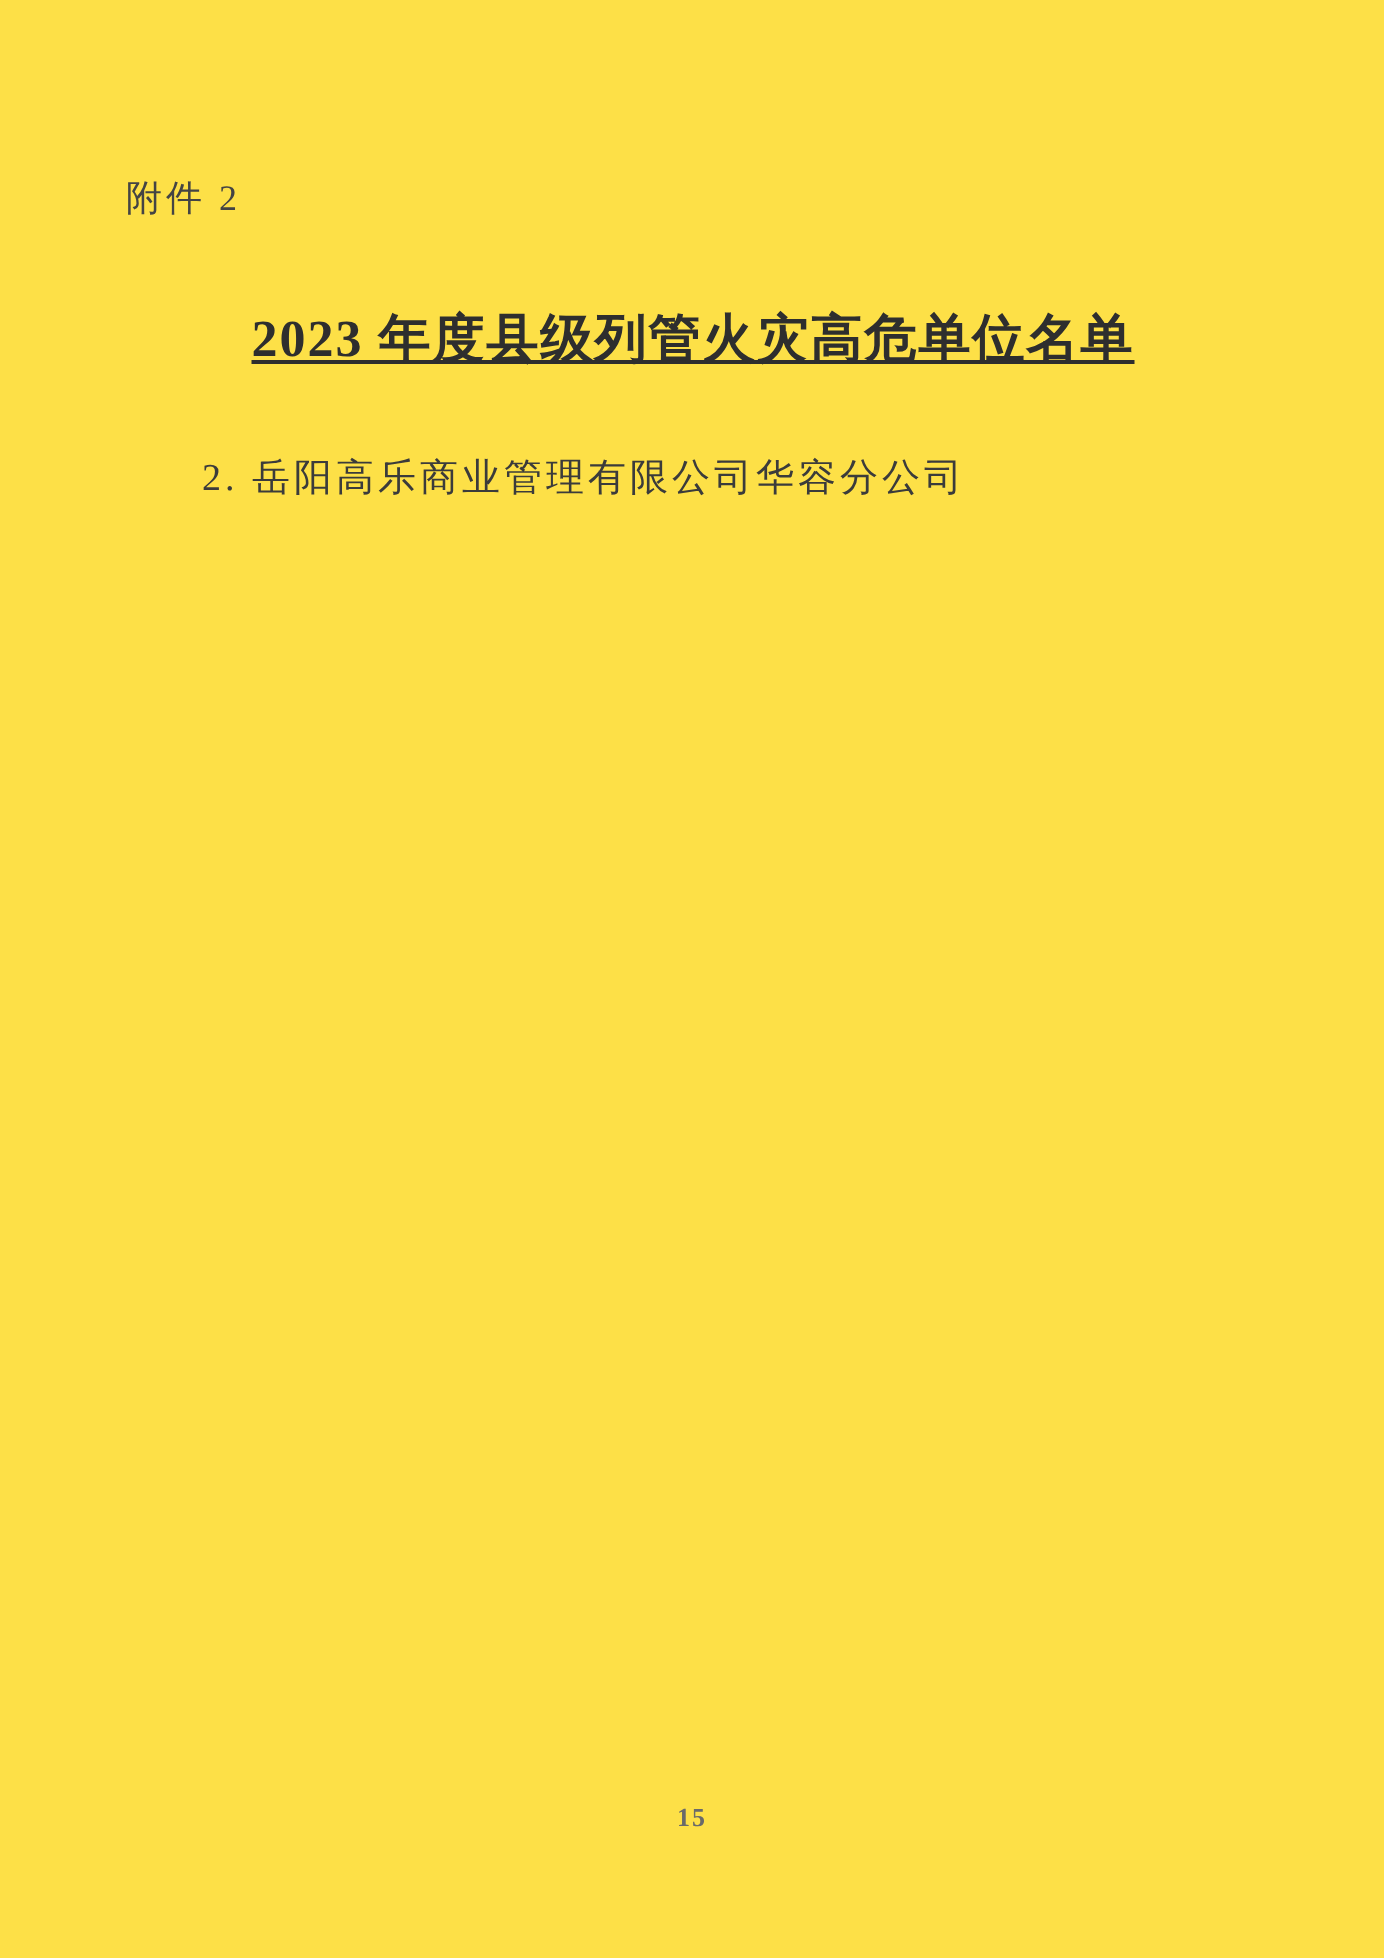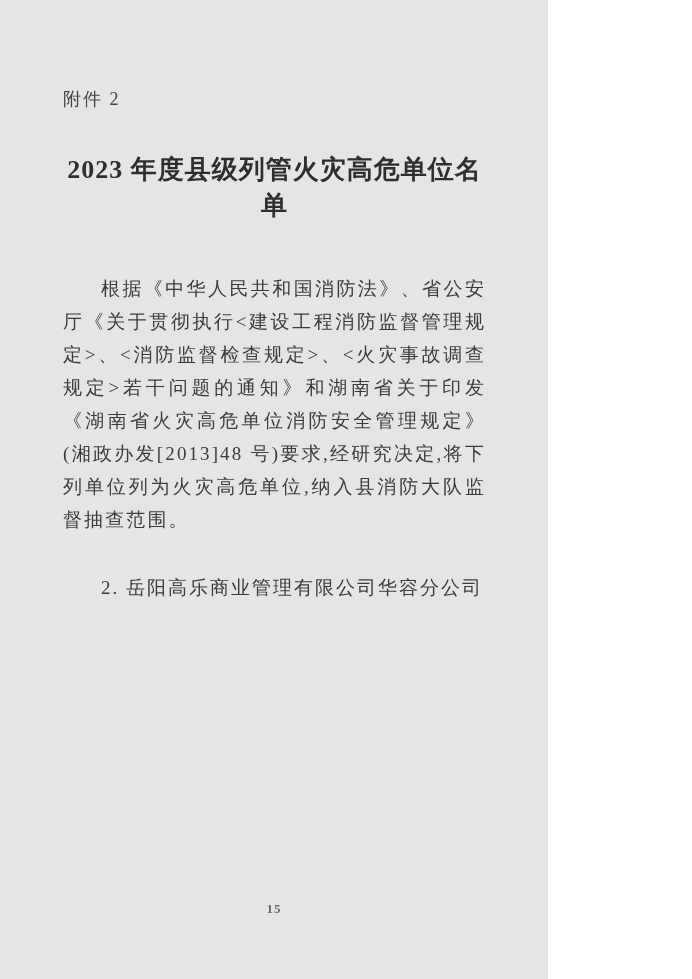--- a/index.html
+++ b/index.html
@@ -7,42 +7,43 @@
     padding: 0;
     background: #ffffff;
   }
   body {
     width: 692px;
     height: 979px;
     font-family: "Liberation Serif", "DejaVu Serif", serif;
   }
   .page {
     position: relative;
-    width: 548px;
+    width: 692px;
     height: 979px;
     box-sizing: border-box;
-    background: #e5e5e5;
+    background: #fde047;
     color: #3b3b3b;
     padding: 88px 62px 0 63px;
     overflow: hidden;
   }
   .attachment {
     font-size: 18px;
     line-height: 22px;
     letter-spacing: 2px;
     color: #444444;
   }
   .title {
     margin: 42px 0 0 0;
     text-align: center;
     font-size: 26px;
     line-height: 36px;
     font-weight: bold;
     letter-spacing: 1px;
     color: #2e2e2e;
+    text-decoration: underline;
   }
   .body-para {
     margin: 0;
     font-size: 19px;
     line-height: 33px;
     letter-spacing: 2.1px;
     text-align: justify;
     text-indent: 2em;
     color: #3b3b3b;
   }
@@ -73,21 +74,20 @@
 </style>
 </head>
 <body>
 
 <div class="page">
 
   <div class="attachment">附件 2</div>
 
   <h1 class="title">2023 年度县级列管火灾高危单位名单</h1>
 
-  <p class="body-para first">根据《中华人民共和国消防法》、省公安厅《关于贯彻执行&lt;建设工程消防监督管理规定&gt;、&lt;消防监督检查规定&gt;、&lt;火灾事故调查规定&gt;若干问题的通知》和湖南省关于印发《湖南省火灾高危单位消防安全管理规定》(湘政办发[2013]48 号)要求,经研究决定,将下列单位列为火灾高危单位,纳入县消防大队监督抽查范围。</p>
 
 
   <div class="unit-list">
     <div class="list-item">2. 岳阳高乐商业管理有限公司华容分公司</div>
   </div>
 
   <div class="page-number">15</div>
 
 </div>
 

